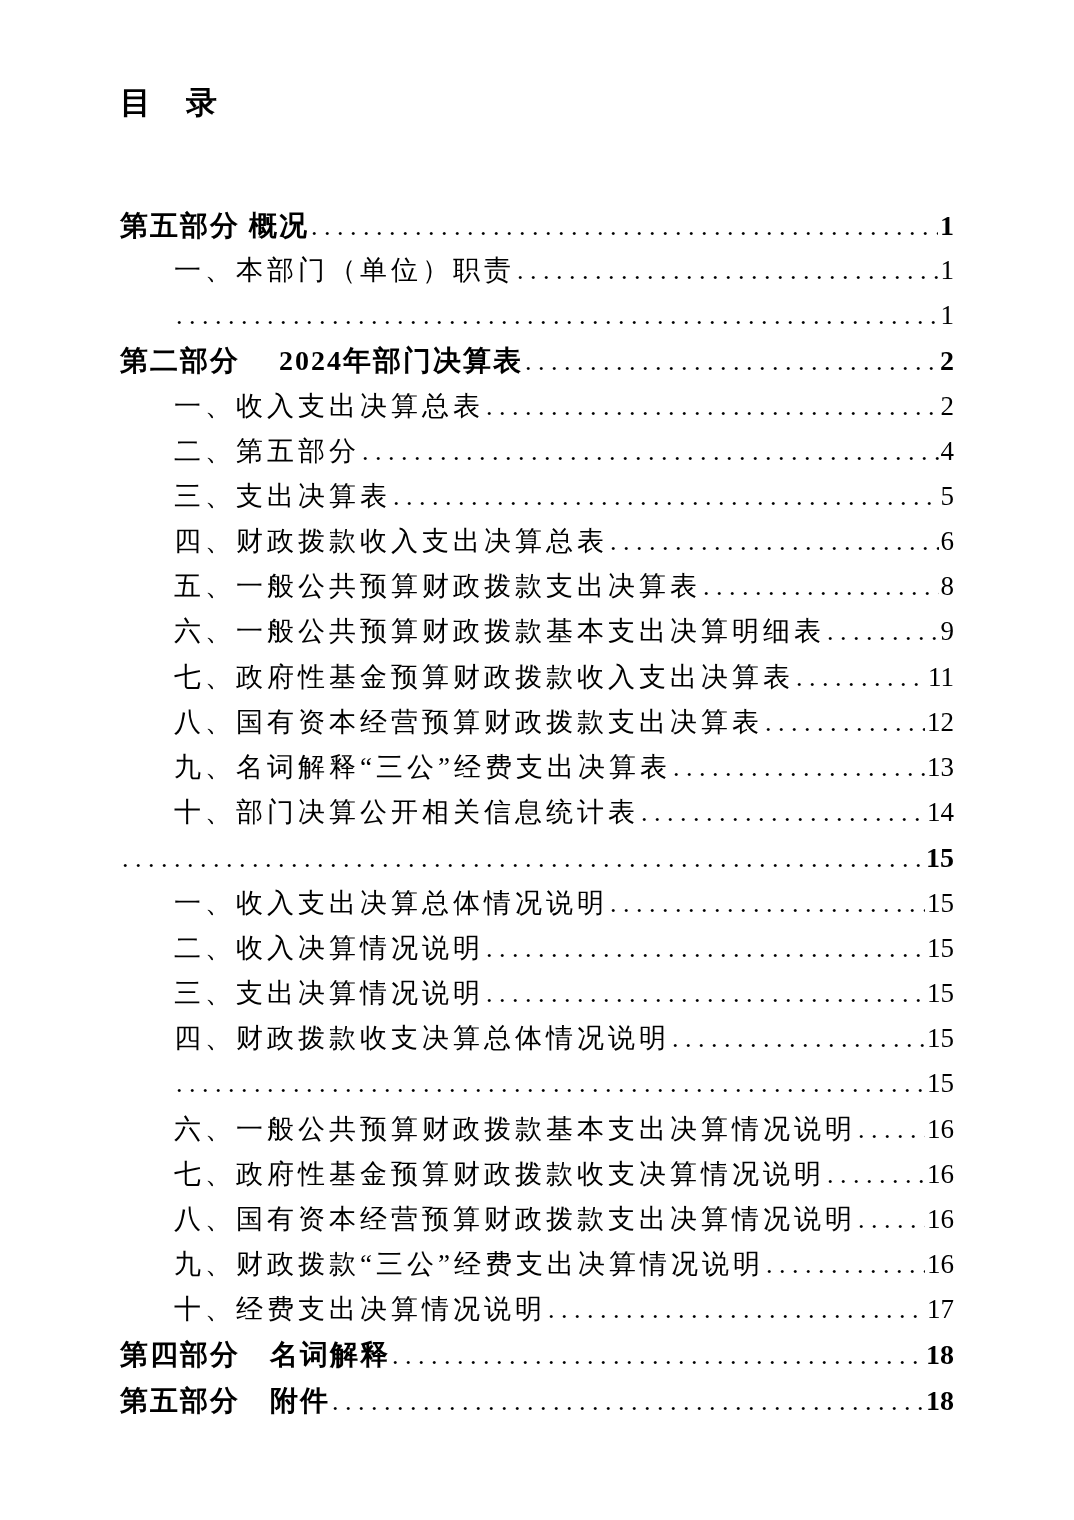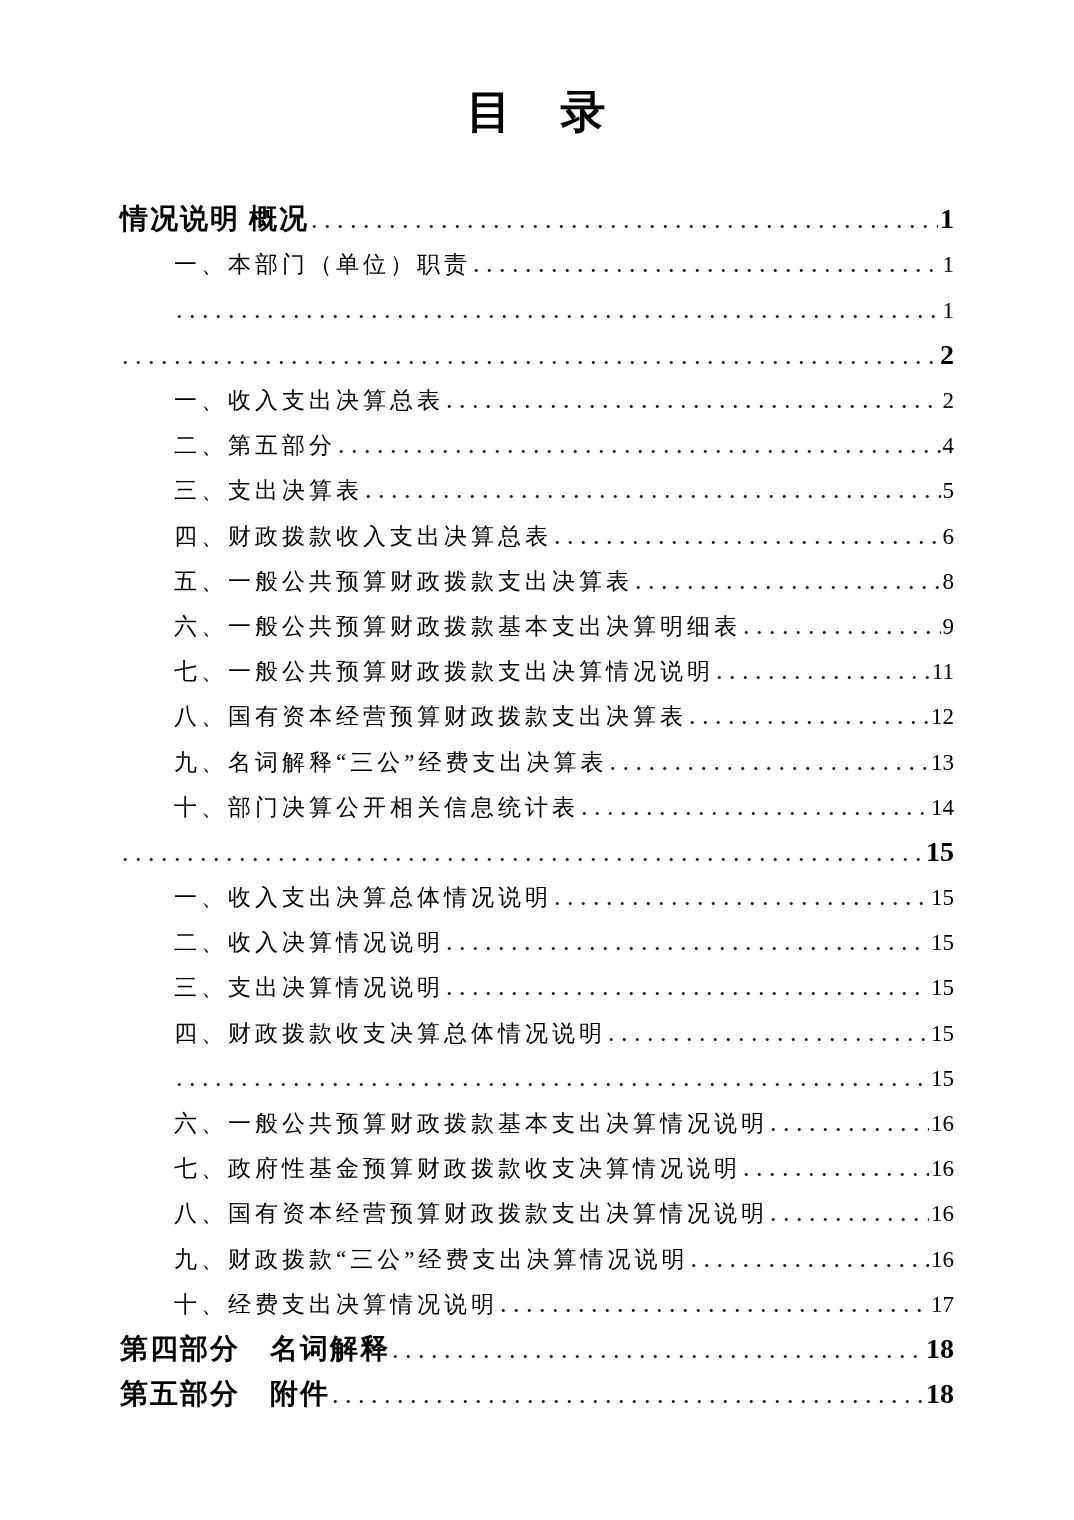--- a/index.html
+++ b/index.html
@@ -11,35 +11,34 @@
     font-family: "Liberation Serif", "DejaVu Serif", serif;
     color: #000;
   }
   .page {
     width: 1074px;
     height: 1520px;
     padding: 0 120px;
     background: #fff;
   }
   .doc-title {
-    text-align: center;
-    font-size: 45px;
+    font-size: 31px;
     font-weight: 700;
     letter-spacing: 2px;
     padding-top: 84px;
     line-height: 1.25;
-    margin-bottom: 56px;
+    margin-bottom: 80px;
     white-space: pre;
   }
   .toc { width: 100%; }
   .toc-row {
     display: flex;
     align-items: baseline;
     height: 45.2px;
-    font-size: 23px;
+    font-size: 27px;
     line-height: 45.2px;
     cursor: pointer;
   }
   .toc-row.lvl1 {
     font-weight: 700;
     letter-spacing: 2px;
     font-size: 28px;
   }
   .toc-row.lvl2 {
     font-weight: 400;
@@ -71,37 +70,38 @@
   }
 </style>
 </head>
 <body>
 
 <div class="page">
   <div class="doc-title">目　录</div>
 
   <div class="toc">
   <div class="toc-row lvl1">
-    <span class="toc-label">情况说明 概况</span>
+    <span class="toc-label">第五部分 概况</span>
     <span class="toc-leader"></span>
     <span class="toc-page">1</span>
   </div>
 
   <div class="toc-row lvl2">
     <span class="toc-label">一、本部门（单位）职责</span>
     <span class="toc-leader"></span>
     <span class="toc-page">1</span>
   </div>
 
   <div class="toc-row lvl2">
     <span class="toc-leader"></span>
     <span class="toc-page">1</span>
   </div>
 
   <div class="toc-row lvl1">
+    <span class="toc-label">第二部分　 2024年部门决算表</span>
     <span class="toc-leader"></span>
     <span class="toc-page">2</span>
   </div>
 
   <div class="toc-row lvl2">
     <span class="toc-label">一、收入支出决算总表</span>
     <span class="toc-leader"></span>
     <span class="toc-page">2</span>
   </div>
 
@@ -129,21 +129,21 @@
     <span class="toc-page">8</span>
   </div>
 
   <div class="toc-row lvl2">
     <span class="toc-label">六、一般公共预算财政拨款基本支出决算明细表</span>
     <span class="toc-leader"></span>
     <span class="toc-page">9</span>
   </div>
 
   <div class="toc-row lvl2">
-    <span class="toc-label">七、一般公共预算财政拨款支出决算情况说明</span>
+    <span class="toc-label">七、政府性基金预算财政拨款收入支出决算表</span>
     <span class="toc-leader"></span>
     <span class="toc-page">11</span>
   </div>
 
   <div class="toc-row lvl2">
     <span class="toc-label">八、国有资本经营预算财政拨款支出决算表</span>
     <span class="toc-leader"></span>
     <span class="toc-page">12</span>
   </div>
 

